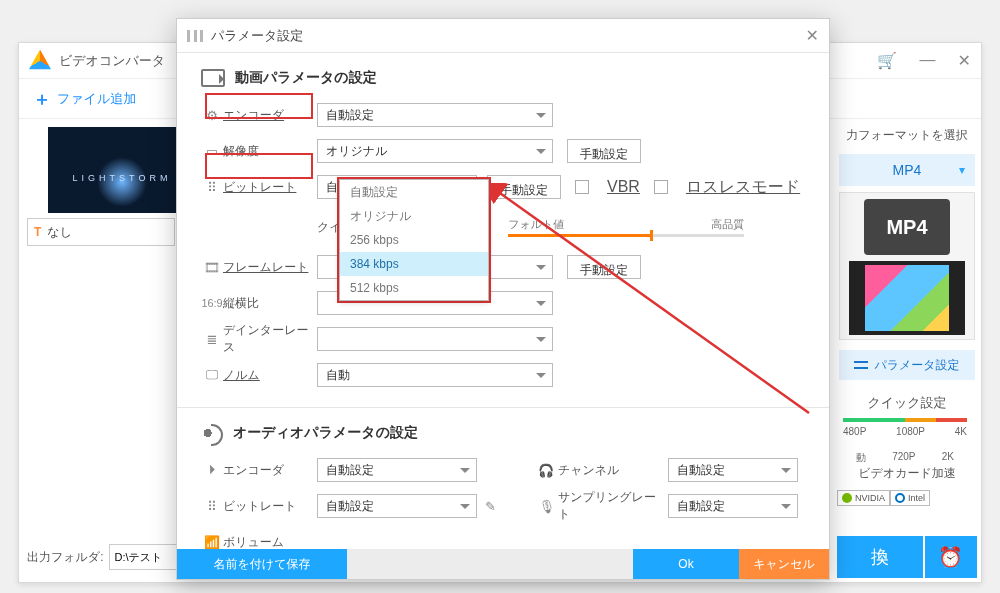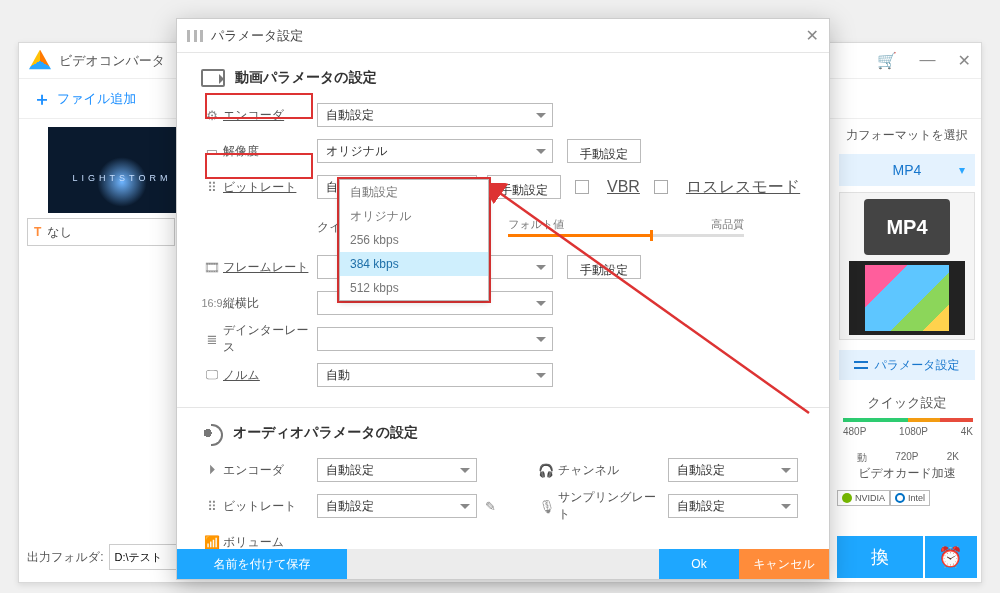--- a/index.html
+++ b/index.html
@@ -43,21 +43,21 @@
   linear-gradient(90deg,#222 0 6%,transparent 6% 94%,#222 94% 100%),
   linear-gradient(135deg,#ff5e9c 0 30%,#5ec6ff 30% 60%,#8cd65a 60% 80%,#ffd24d 80% 100%);
   border:4px solid #222; border-left-width:10px; border-right-width:10px;
 }
 .param-btn { margin:10px 2px 0 2px; height:30px; background:#e4f2fe; color:#1776cc; font-size:12px; display:flex; align-items:center; justify-content:center; gap:6px; cursor:pointer;}
 .sliders-ico { display:inline-block; width:14px; height:10px; position:relative;}
 .sliders-ico::before, .sliders-ico::after { content:""; position:absolute; left:0; right:0; height:2px; background:#1776cc;}
 .sliders-ico::before { top:1px;} .sliders-ico::after { bottom:1px;}
 
 .quick-title { text-align:center; font-size:13px; color:#555; margin-top:14px;}
-.res-scale { margin:6px 4px 0 6px; }
+.res-scale { margin:6px 10px 0 6px; }
 .res-bar { height:4px; background:linear-gradient(90deg,#2ecc71 0 25%,#2ecc71 25% 50%,#f39c12 50% 75%,#e74c3c 75% 100%); }
 .res-row { display:flex; justify-content:space-between; font-size:10px; color:#666; margin-top:4px;}
 .res-row2 { display:flex; justify-content:space-around; font-size:10px; color:#666; margin-top:14px;}
 
 .gpu-title { text-align:center; font-size:12px; color:#555; margin-top:0;}
 .gpu-row { display:flex; gap:0; margin-top:8px;}
 .gpu-badge { border:1px solid #bbb; font-size:9px; padding:2px 4px; color:#555; display:flex; align-items:center; gap:3px;}
 .nv-eye { width:10px; height:10px; border-radius:50%; background:#76b900;}
 .intel-ico { width:10px; height:10px; border-radius:50%; border:2px solid #0071c5;}
 
@@ -121,21 +121,21 @@
 
 .vol-row { display:flex; align-items:center; gap:10px;}
 .vol-track { width:190px; height:4px; background:#ddd; position:relative;}
 .vol-track::before{content:"";position:absolute;left:0;top:0;height:100%;width:50%;background:#ff8c3a;}
 .vol-handle{position:absolute;left:50%;top:-5px;width:12px;height:12px;border:1px solid #aaa;background:#fff;border-radius:2px;}
 .vol-pct { font-size:11px; color:#888;}
 
 .dlg-footer { height:30px; display:flex;}
 .dlg-footer .save-as { width:170px; background:#1ea7ff; color:#fff; font-size:12px; display:flex; align-items:center; justify-content:center; cursor:pointer;}
 .dlg-footer .spacer { flex:1; background:#ececec;}
-.dlg-footer .ok { width:80px; background:#1ea7ff; color:#fff; font-size:12px; display:flex; align-items:center; justify-content:center; cursor:pointer;}
+.dlg-footer .ok { width:106px; background:#1ea7ff; color:#fff; font-size:12px; display:flex; align-items:center; justify-content:center; cursor:pointer;}
 .dlg-footer .cancel { width:90px; background:#ff8c3a; color:#fff; font-size:12px; display:flex; align-items:center; justify-content:center; cursor:pointer;}
 
 
 .ico { font-size:13px; color:#888;}
 
 hr.sep { border:none; border-top:1px solid #e5e5e5; margin:16px -24px;}
 </style>
 </head>
 <body>
 

